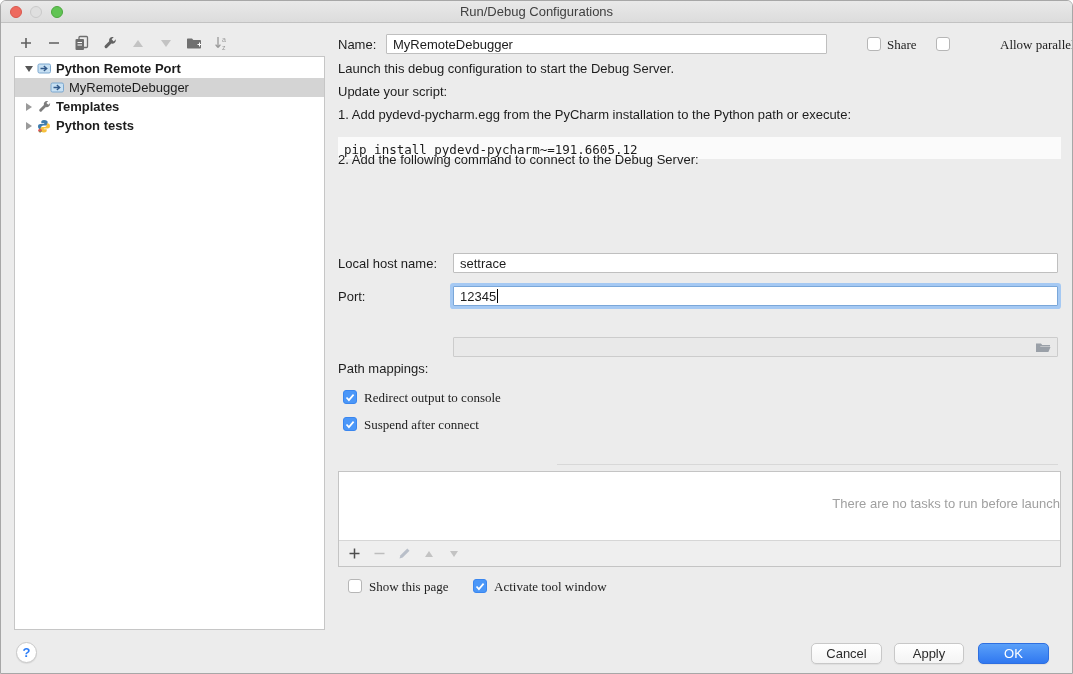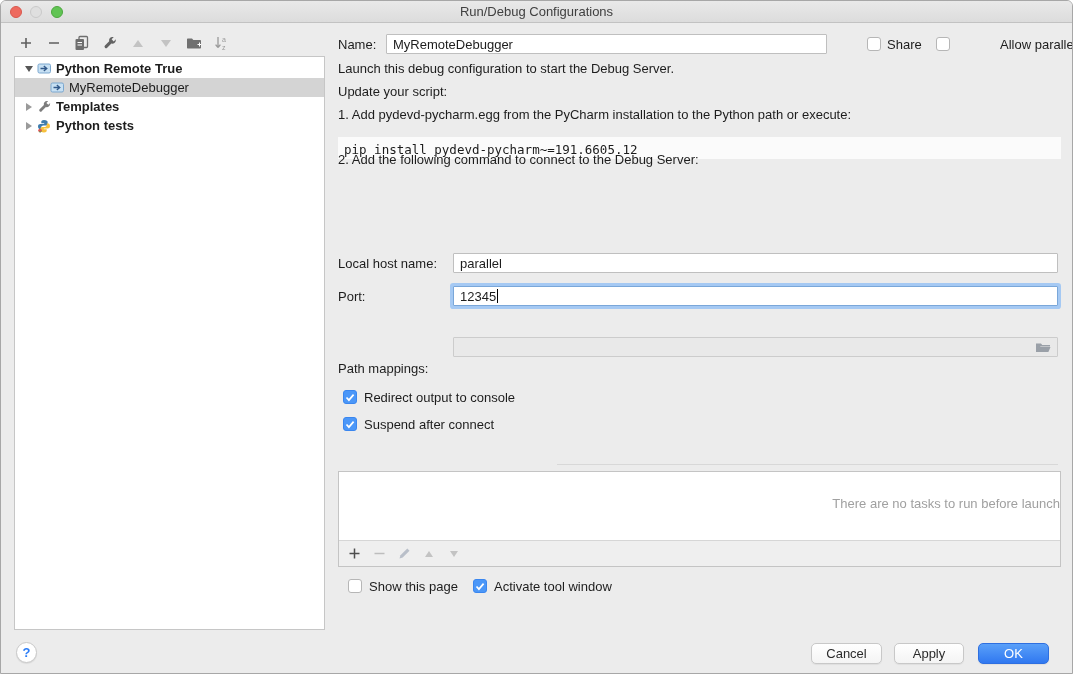--- a/index.html
+++ b/index.html
@@ -63,21 +63,21 @@
   .codeblock {
     position:absolute; left:337px; width:723px; background:#fbfbfb;
     font-family:"DejaVu Sans Mono","Liberation Mono",monospace; font-size:12.5px; color:#1b1b1b;
     padding:3px 6px; line-height:19px; white-space:pre;margin-top:10px;
   }
   .para { position:absolute; left:337px; white-space:nowrap; }
 
   .checkbox { position:absolute; width:14px; height:14px; border-radius:3px; background:#fff; border:1px solid #b6b6b6; }
   .checkbox.checked { background:#4b97f8; border-color:#3a86ef; }
   .checkbox.checked svg { display:block; margin:2px auto 0; }
-  .cb-label { position:absolute; white-space:nowrap; }
+  .cb-label { position:absolute; white-space:nowrap;font-family:Liberation Serif, serif; }
 
   .bl-header { position:absolute; left:341px; top:452px; display:flex; align-items:center; }
   .bl-tri { width:0; height:0; border-left:4.5px solid transparent; border-right:4.5px solid transparent; border-top:6px solid #6b6b6b; margin-right:8px; }
   .bl-line { position:absolute; left:556px; top:463px; width:501px; height:1px; background:#d8d8d8; }
 
   .task-box {
     position:absolute; left:337px; top:470px; width:723px; height:96px;
     background:#fff; border:1px solid #c4c4c4;
   }
   .task-empty { margin-top:24px; text-align:right; color:#a0a0a0; }
@@ -162,21 +162,21 @@
     <div class="tree-row">
       <div class="chev">
           <div class="chev-down"></div>
         </div>
       <div class="t-icon">
         <svg width="15" height="13">
             <rect x="1" y="2" width="12.5" height="9" rx="1.5" fill="#c7e0f3" stroke="#7aa7cf"></rect>
             <path d="M3.5 6.5h5.5M6.8 4L9.8 6.5 6.8 9" fill="none" stroke="#30588a" stroke-width="1.3"></path>
           </svg>
       </div>
-      <span class="lbl b">Python Remote True</span>
+      <span class="lbl b">Python Remote Port</span>
     </div>
     <div class="tree-row selected">
       <div class="indent"></div>
       <div class="t-icon">
         <svg width="15" height="13">
             <rect x="1" y="2" width="12.5" height="9" rx="1.5" fill="#c7e0f3" stroke="#7aa7cf"></rect>
             <path d="M3.5 6.5h5.5M6.8 4L9.8 6.5 6.8 9" fill="none" stroke="#30588a" stroke-width="1.3"></path>
           </svg>
       </div>
       <span class="lbl">MyRemoteDebugger</span>
@@ -223,21 +223,21 @@
   <div class="para" style="top:83px;">Update your script:</div>
   <div class="para" style="top:106px;">1. Add pydevd-pycharm.egg from the PyCharm installation to the Python path or execute:</div>
 
   <div class="codeblock" style="top:126px; height:22px;">pip install pydevd-pycharm~=191.6605.12</div>
 
   <div class="para" style="top:151px;">2. Add the following command to connect to the Debug Server:</div>
 
 
   <div class="rp-label" style="left:337px; top:255px;">Local host name:</div>
   <div class="textfield" style="left:452px; top:252px; width:605px;">
-    <span>parallel</span>
+    <span>settrace</span>
   </div>
 
   <div class="rp-label" style="left:337px; top:288px;">Port:</div>
   <div class="textfield focused" style="left:452px; top:285px; width:605px;">
     <span>12345</span>
       <span class="caret"></span>
   </div>
 
   <div class="rp-label" style="left:337px; top:360px;text-align:center;">Path mappings:</div>
   <div class="textfield disabled" style="left:452px; top:336px; width:605px;">

